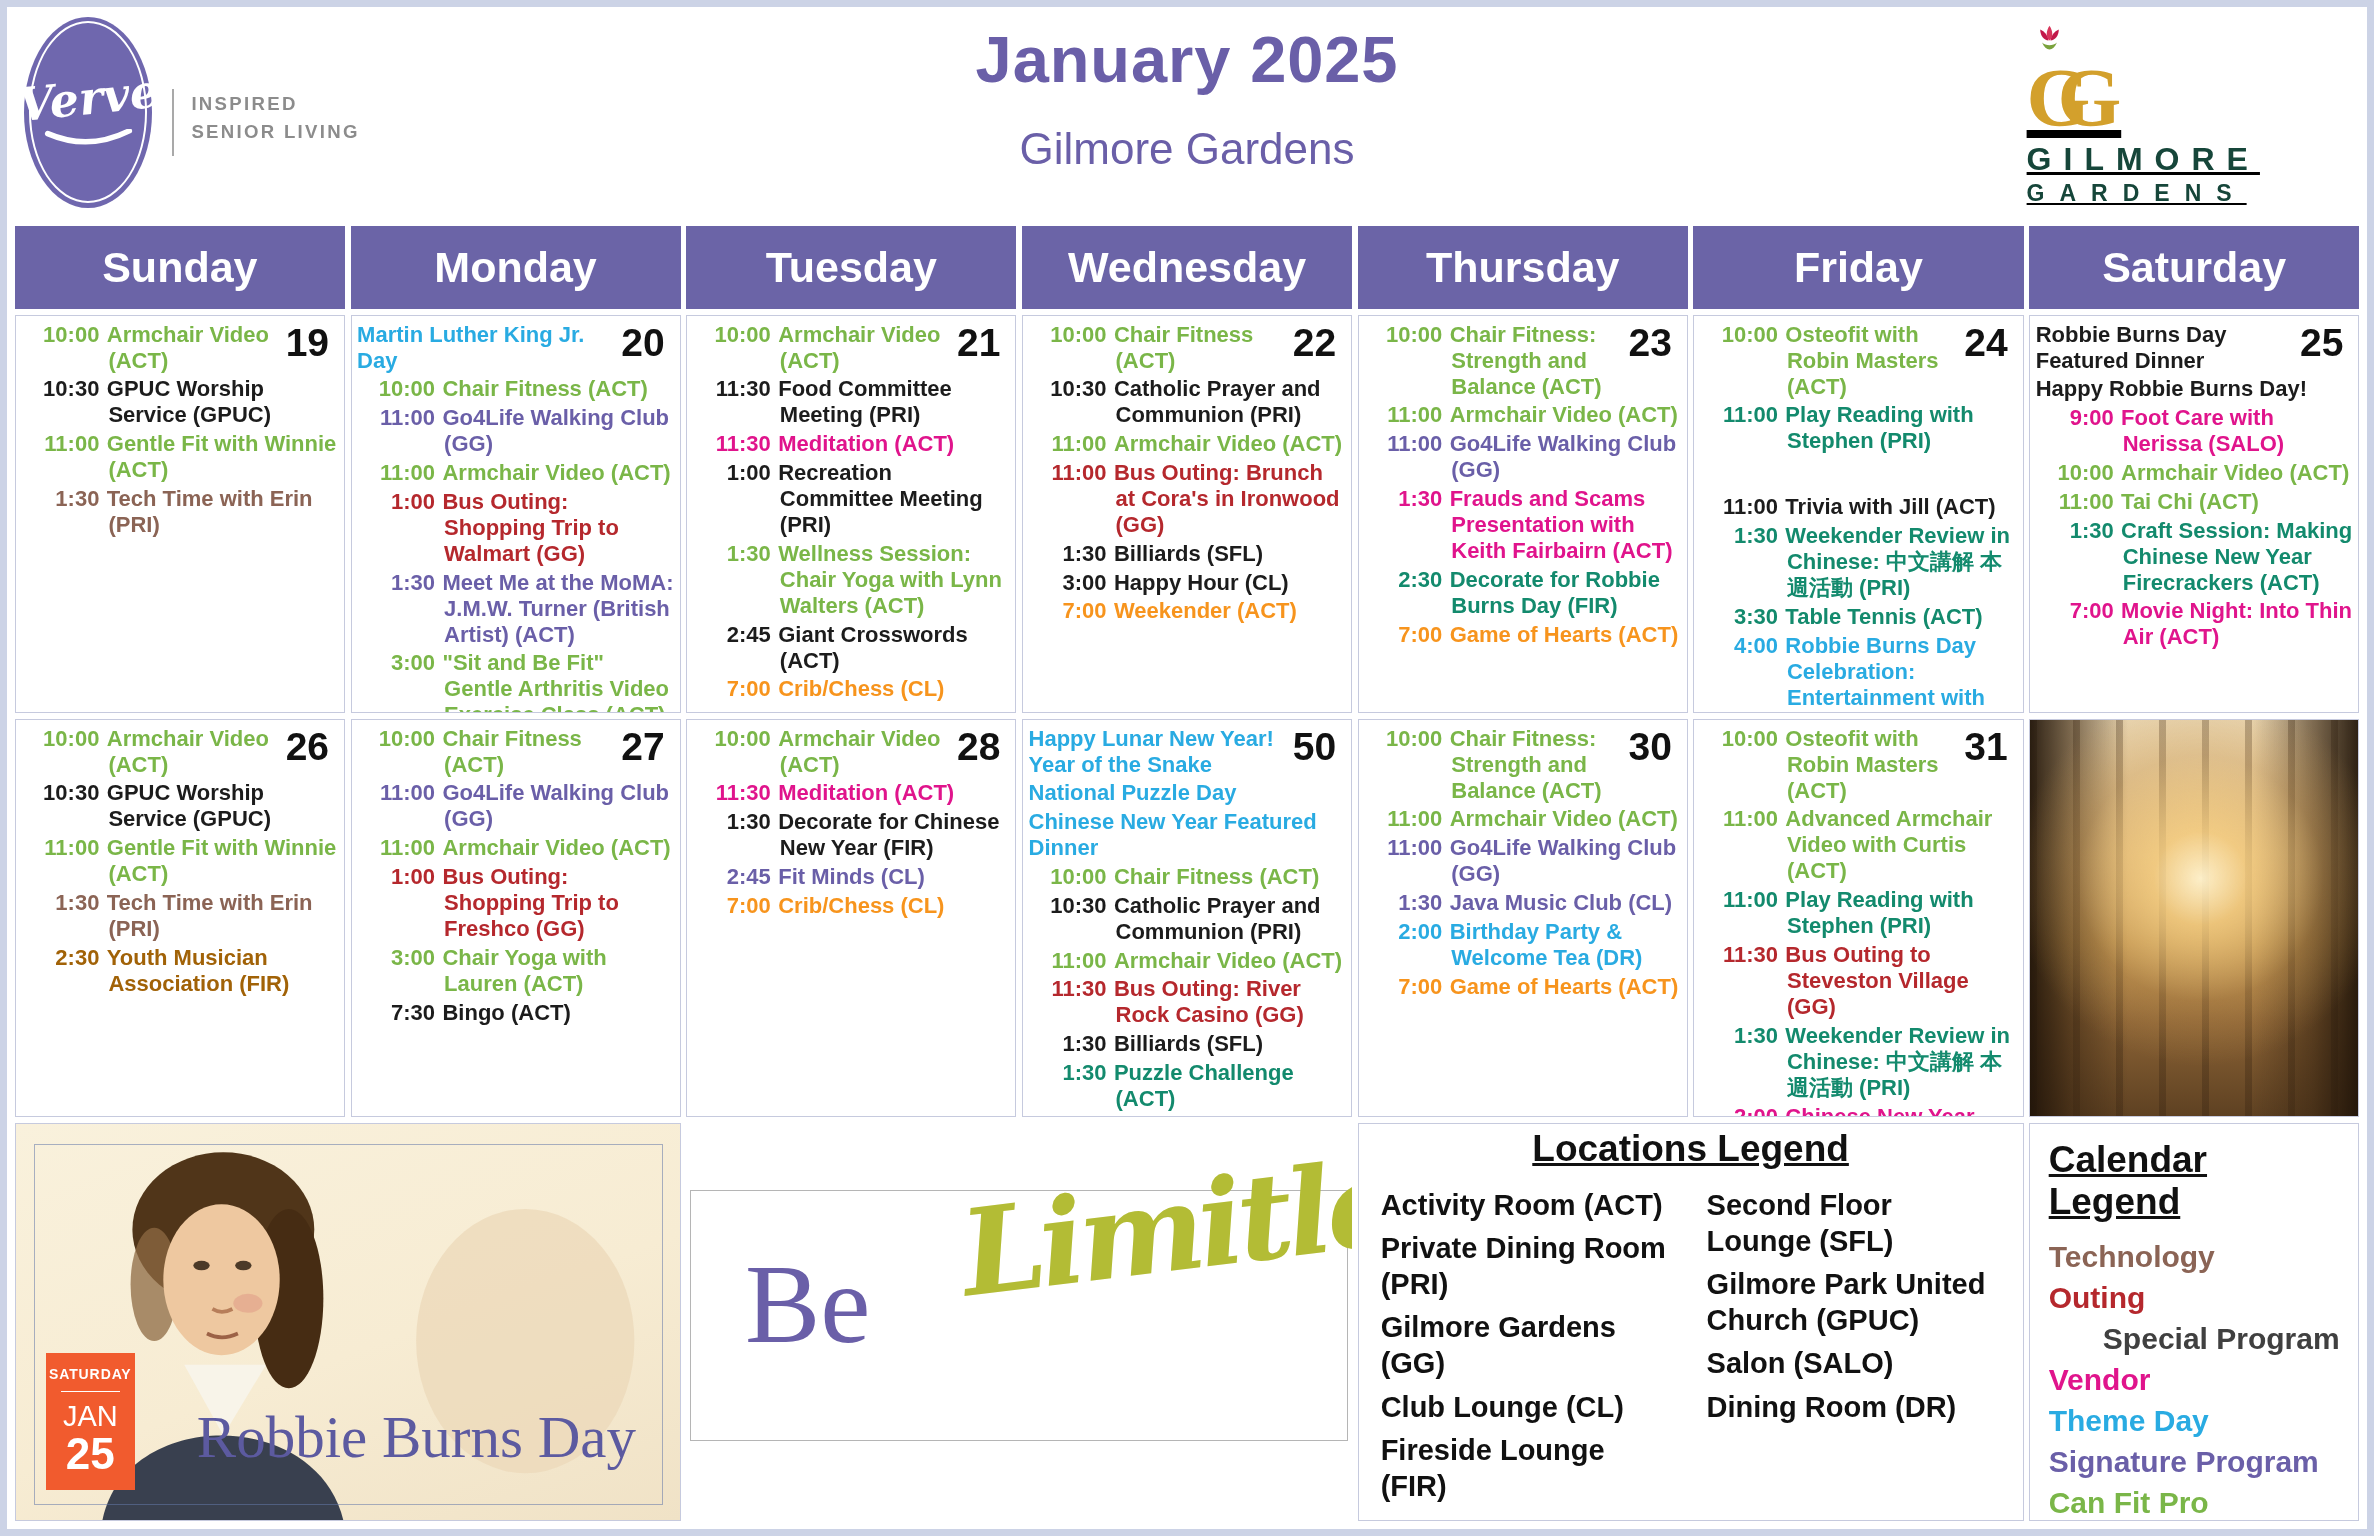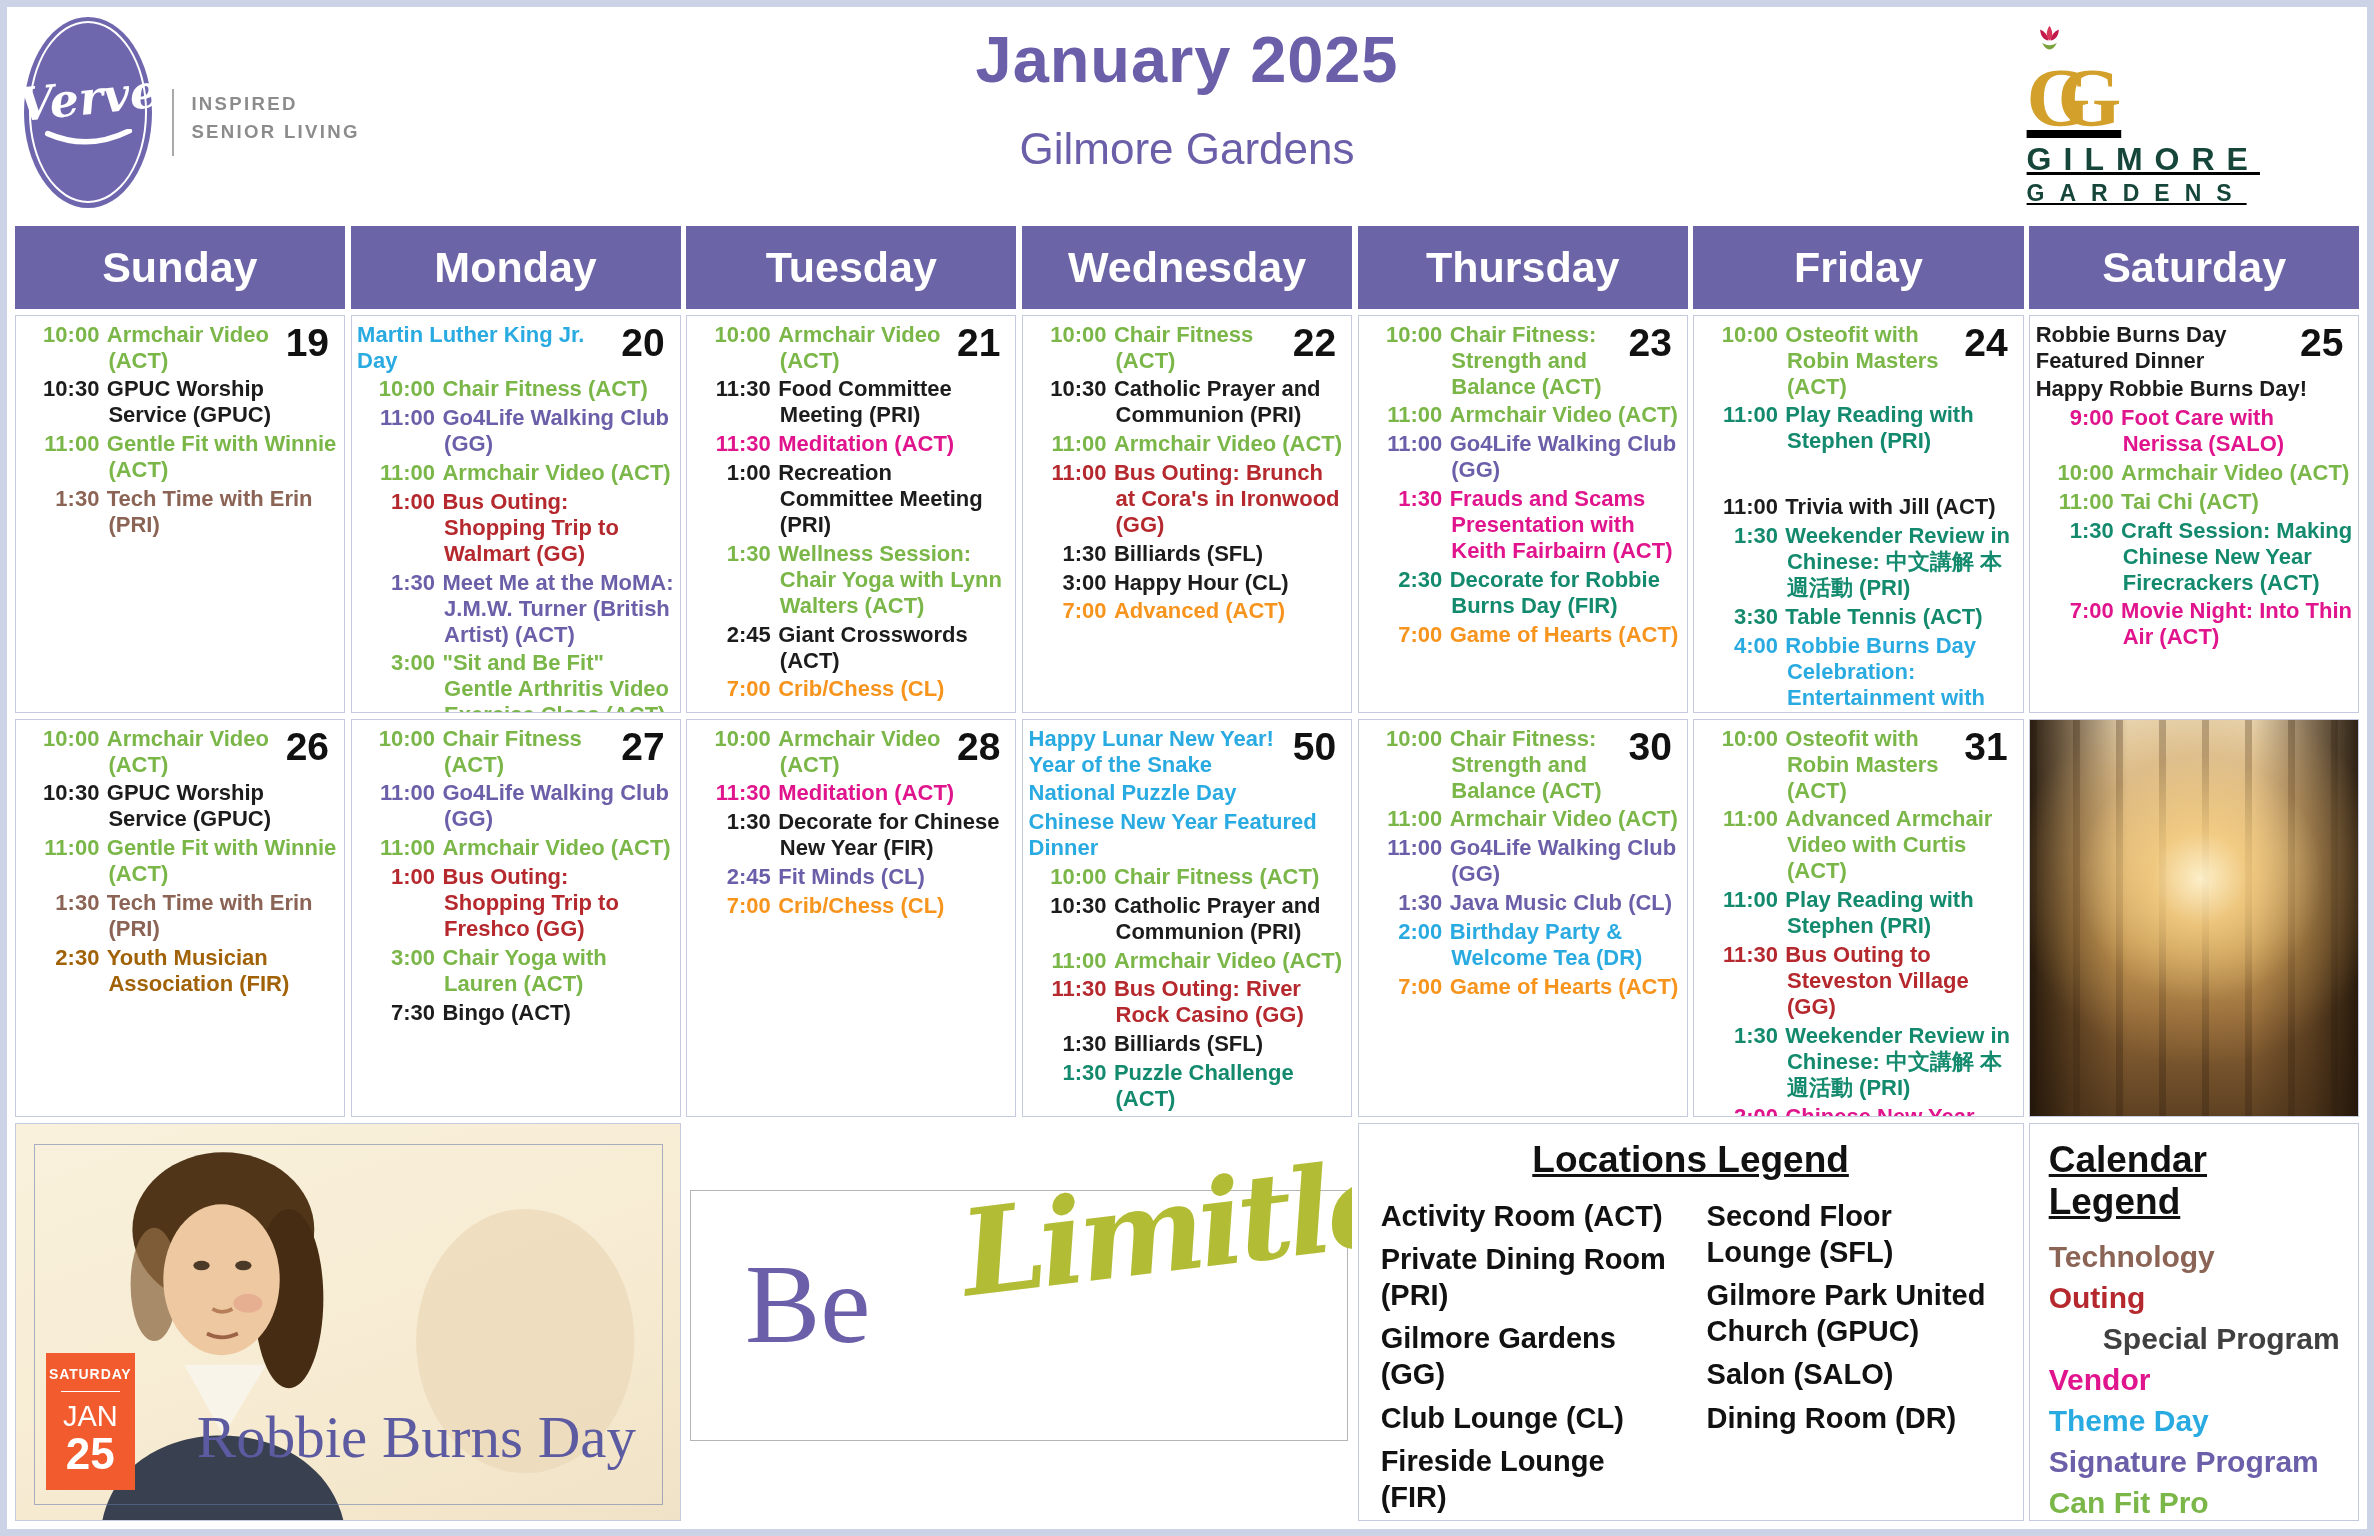--- a/index.html
+++ b/index.html
@@ -52,21 +52,21 @@
   .tag-month{font-size:29px;line-height:30px;}
   .tag-date{font-size:44px;font-weight:bold;line-height:45px;}
   .robbie-caption{position:absolute;left:181px;bottom:48px;font-family:"Liberation Serif",serif;font-size:59px;color:#5c5aa0;}
 
   .panel.motto{grid-column:span 2;border:none;background:#fff;}
   .motto-box{position:absolute;left:3.7px;right:3.7px;top:67px;height:249px;border:1.4px solid #b5b5b5;background:#fff;}
   .be{position:absolute;left:54px;top:48px;font-family:"Liberation Serif",serif;font-size:113px;color:#6a5fa8;}
   .limitless{position:absolute;left:269px;top:-41px;font-family:"DejaVu Serif",serif;font-style:italic;font-weight:bold;
              font-size:119px;color:#b3bc35;transform:rotate(-7deg);letter-spacing:-5.6px;}
 
-  .panel.locs{grid-column:span 2;padding:15px 22px;box-sizing:border-box;}
+  .panel.locs{grid-column:span 2;padding:4px 22px;box-sizing:border-box;}
   .legend-title{font-size:37px;font-weight:bold;text-decoration:underline;color:#111;}
   .locs .legend-title{text-align:center;margin-bottom:16.7px;}
   .loc-cols{display:flex;gap:32px;}
   .loc-col{flex:1;}
   .loc-item{font-size:29px;font-weight:bold;color:#111;line-height:36px;margin-bottom:7.4px;}
 
   .panel.clegend{grid-column:span 1;padding:15px 18.6px;box-sizing:border-box;}
   .clegend .legend-title{margin-bottom:13px;display:inline-block;}
   .cl-item{font-size:30px;font-weight:bold;line-height:41px;}
 </style>
@@ -145,21 +145,21 @@
         <div class="ev" style="color: rgb(247, 148, 29);"><b class="t">7:00</b><span>Crib/Chess (CL)</span></div>
       </div>
       <div class="cell">
         <div class="daynum">22</div>
         <div class="ev" style="color: rgb(122, 182, 72);"><b class="t">10:00</b><span>Chair Fitness (ACT)</span></div>
         <div class="ev" style="color: rgb(28, 28, 28);"><b class="t">10:30</b><span>Catholic Prayer and Communion (PRI)</span></div>
         <div class="ev" style="color: rgb(122, 182, 72);"><b class="t">11:00</b><span>Armchair Video (ACT)</span></div>
         <div class="ev" style="color: rgb(181, 40, 45);"><b class="t">11:00</b><span>Bus Outing: Brunch at Cora's in Ironwood (GG)</span></div>
         <div class="ev" style="color: rgb(28, 28, 28);"><b class="t">1:30</b><span>Billiards (SFL)</span></div>
         <div class="ev" style="color: rgb(28, 28, 28);"><b class="t">3:00</b><span>Happy Hour (CL)</span></div>
-        <div class="ev" style="color: rgb(247, 148, 29);"><b class="t">7:00</b><span>Advanced (ACT)</span></div>
+        <div class="ev" style="color: rgb(247, 148, 29);"><b class="t">7:00</b><span>Weekender (ACT)</span></div>
       </div>
       <div class="cell">
         <div class="daynum">23</div>
         <div class="ev" style="color: rgb(122, 182, 72);"><b class="t">10:00</b><span>Chair Fitness: Strength and Balance (ACT)</span></div>
         <div class="ev" style="color: rgb(122, 182, 72);"><b class="t">11:00</b><span>Armchair Video (ACT)</span></div>
         <div class="ev" style="color: rgb(106, 95, 168);"><b class="t">11:00</b><span>Go4Life Walking Club (GG)</span></div>
         <div class="ev" style="color: rgb(224, 20, 140);"><b class="t">1:30</b><span>Frauds and Scams Presentation with Keith Fairbairn (ACT)</span></div>
         <div class="ev" style="color: rgb(19, 138, 109);"><b class="t">2:30</b><span>Decorate for Robbie Burns Day (FIR)</span></div>
         <div class="ev" style="color: rgb(247, 148, 29);"><b class="t">7:00</b><span>Game of Hearts (ACT)</span></div>
       </div>

